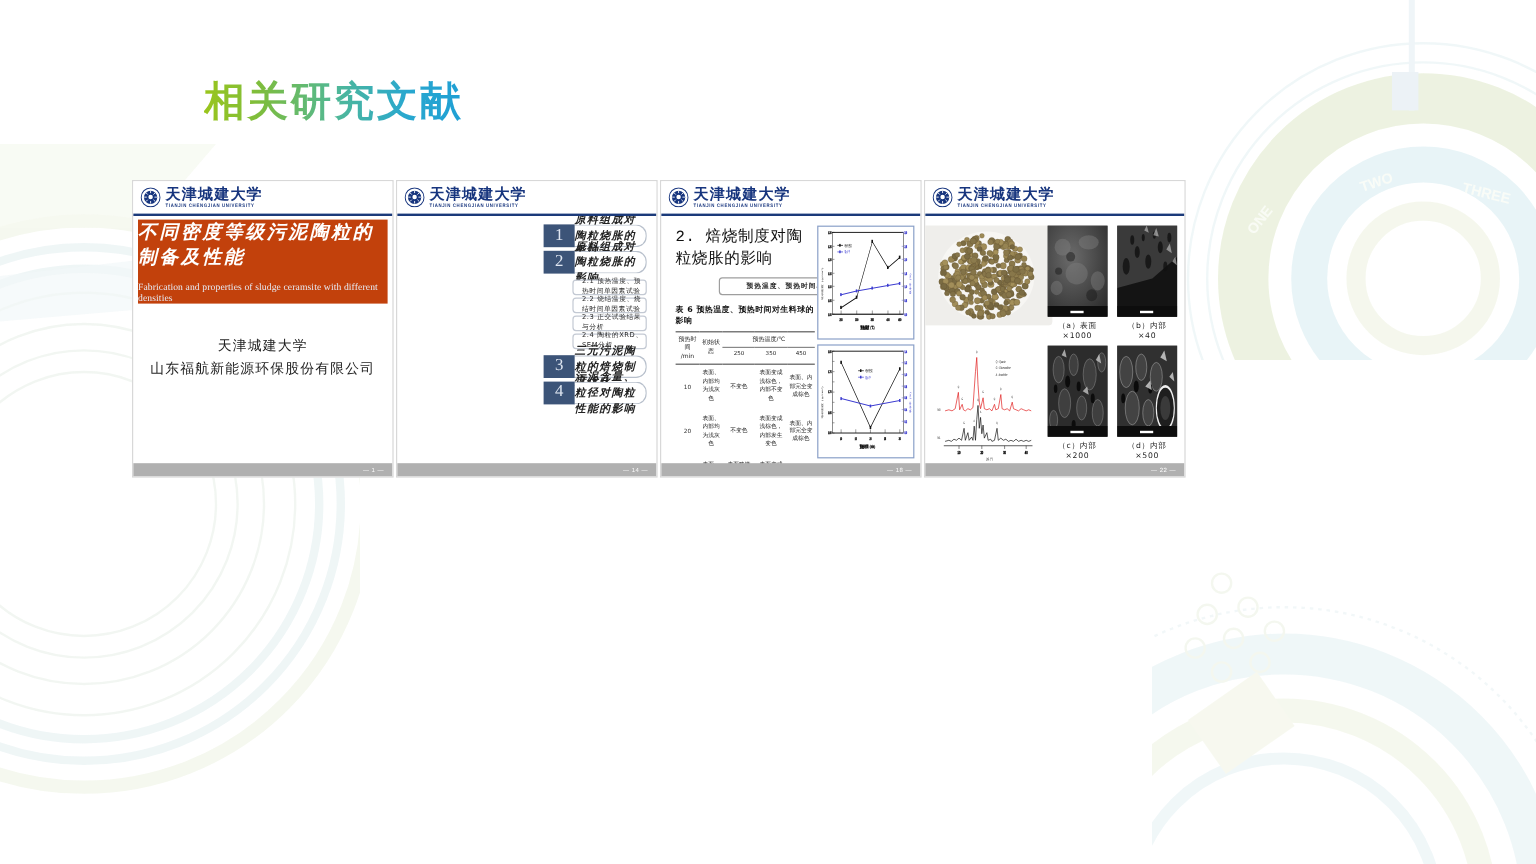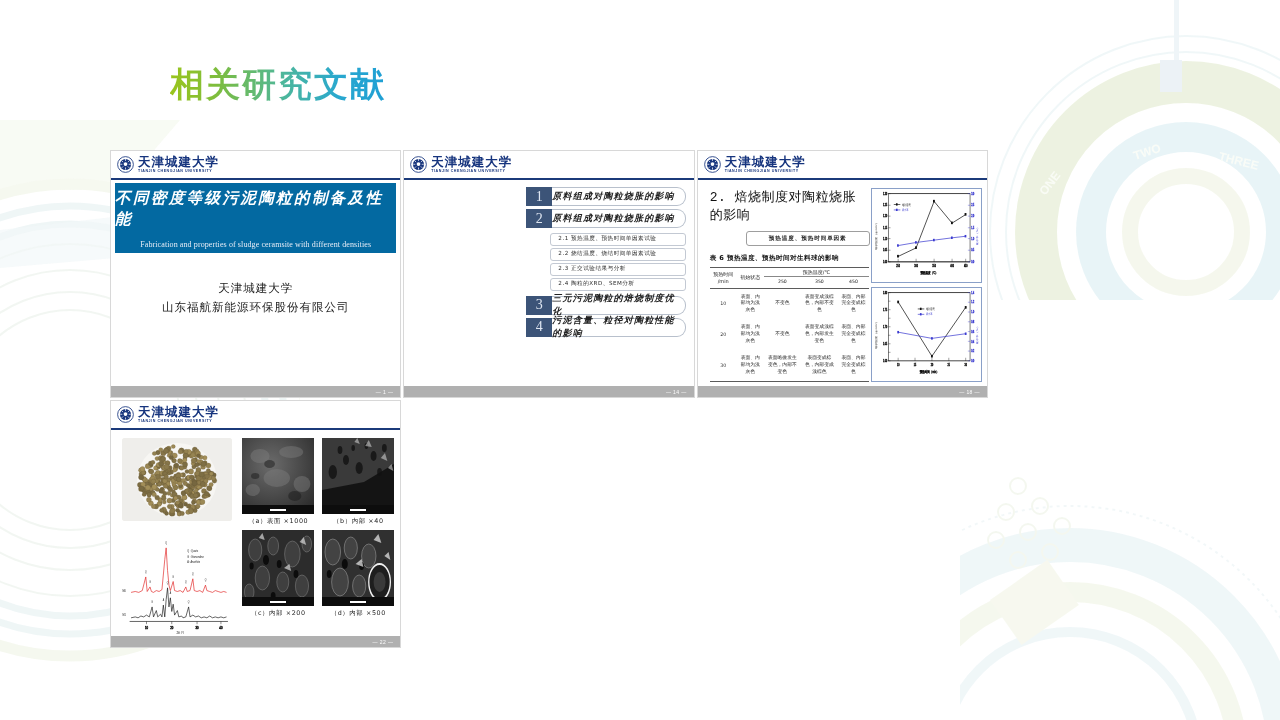--- a/index.html
+++ b/index.html
@@ -19,21 +19,21 @@
     background:linear-gradient(90deg,#9ac51c 0%,#7dbd3e 22%,#4eb79a 52%,#29a8cf 78%,#1f9fd4 100%);
     -webkit-background-clip:text; background-clip:text;
     -webkit-text-fill-color:transparent; color:transparent;
     white-space:nowrap;
   }
 
   
   #slide-grid {
     position:absolute; left:110px; top:150px;
     width:878px; height:498px; z-index:4;
-    display:grid; grid-template-columns:1fr 1fr 1fr; grid-template-rows:1fr 1fr;
+    display:grid; grid-template-columns:1fr 1fr 1fr 1fr; grid-template-rows:1fr 1fr;
     gap:2px;
   }
   .slide {
     position:relative; background:#fff; overflow:hidden;
     border:1px solid #d8d8d8;
     display:flex; flex-direction:column;
   }
   
   .slide-head {
     height:29px; flex:0 0 29px; display:flex; align-items:center;
@@ -54,21 +54,21 @@
   .slide-body { flex:1 1 auto; position:relative; overflow:hidden; }
   .slide-foot {
     height:11px; flex:0 0 11px; background:#b0b0b0;
     display:flex; align-items:center; justify-content:flex-end;
     padding-right:7px;
   }
   .pgnum { font-size:5px; color:#fdfdfd; letter-spacing:.4px; }
 
   
   .cover-band {
-    margin:3px 4px 0 4px; background:#0369a1; height:70px;
+    margin:3px 4px 0 4px; background:#c2410c; height:70px;
     display:flex; flex-direction:column; align-items:center; justify-content:center;
   }
   .cover-cn {
     color:#fff; font-size:15.5px; font-weight:bold; letter-spacing:2.4px;
     font-family:"DejaVu Sans", sans-serif; font-style:italic;
   }
   .cover-en {
     color:#e7ecf6; font-size:8px; margin-top:10px; letter-spacing:.1px;
     font-family:Liberation Serif, serif;
   }

